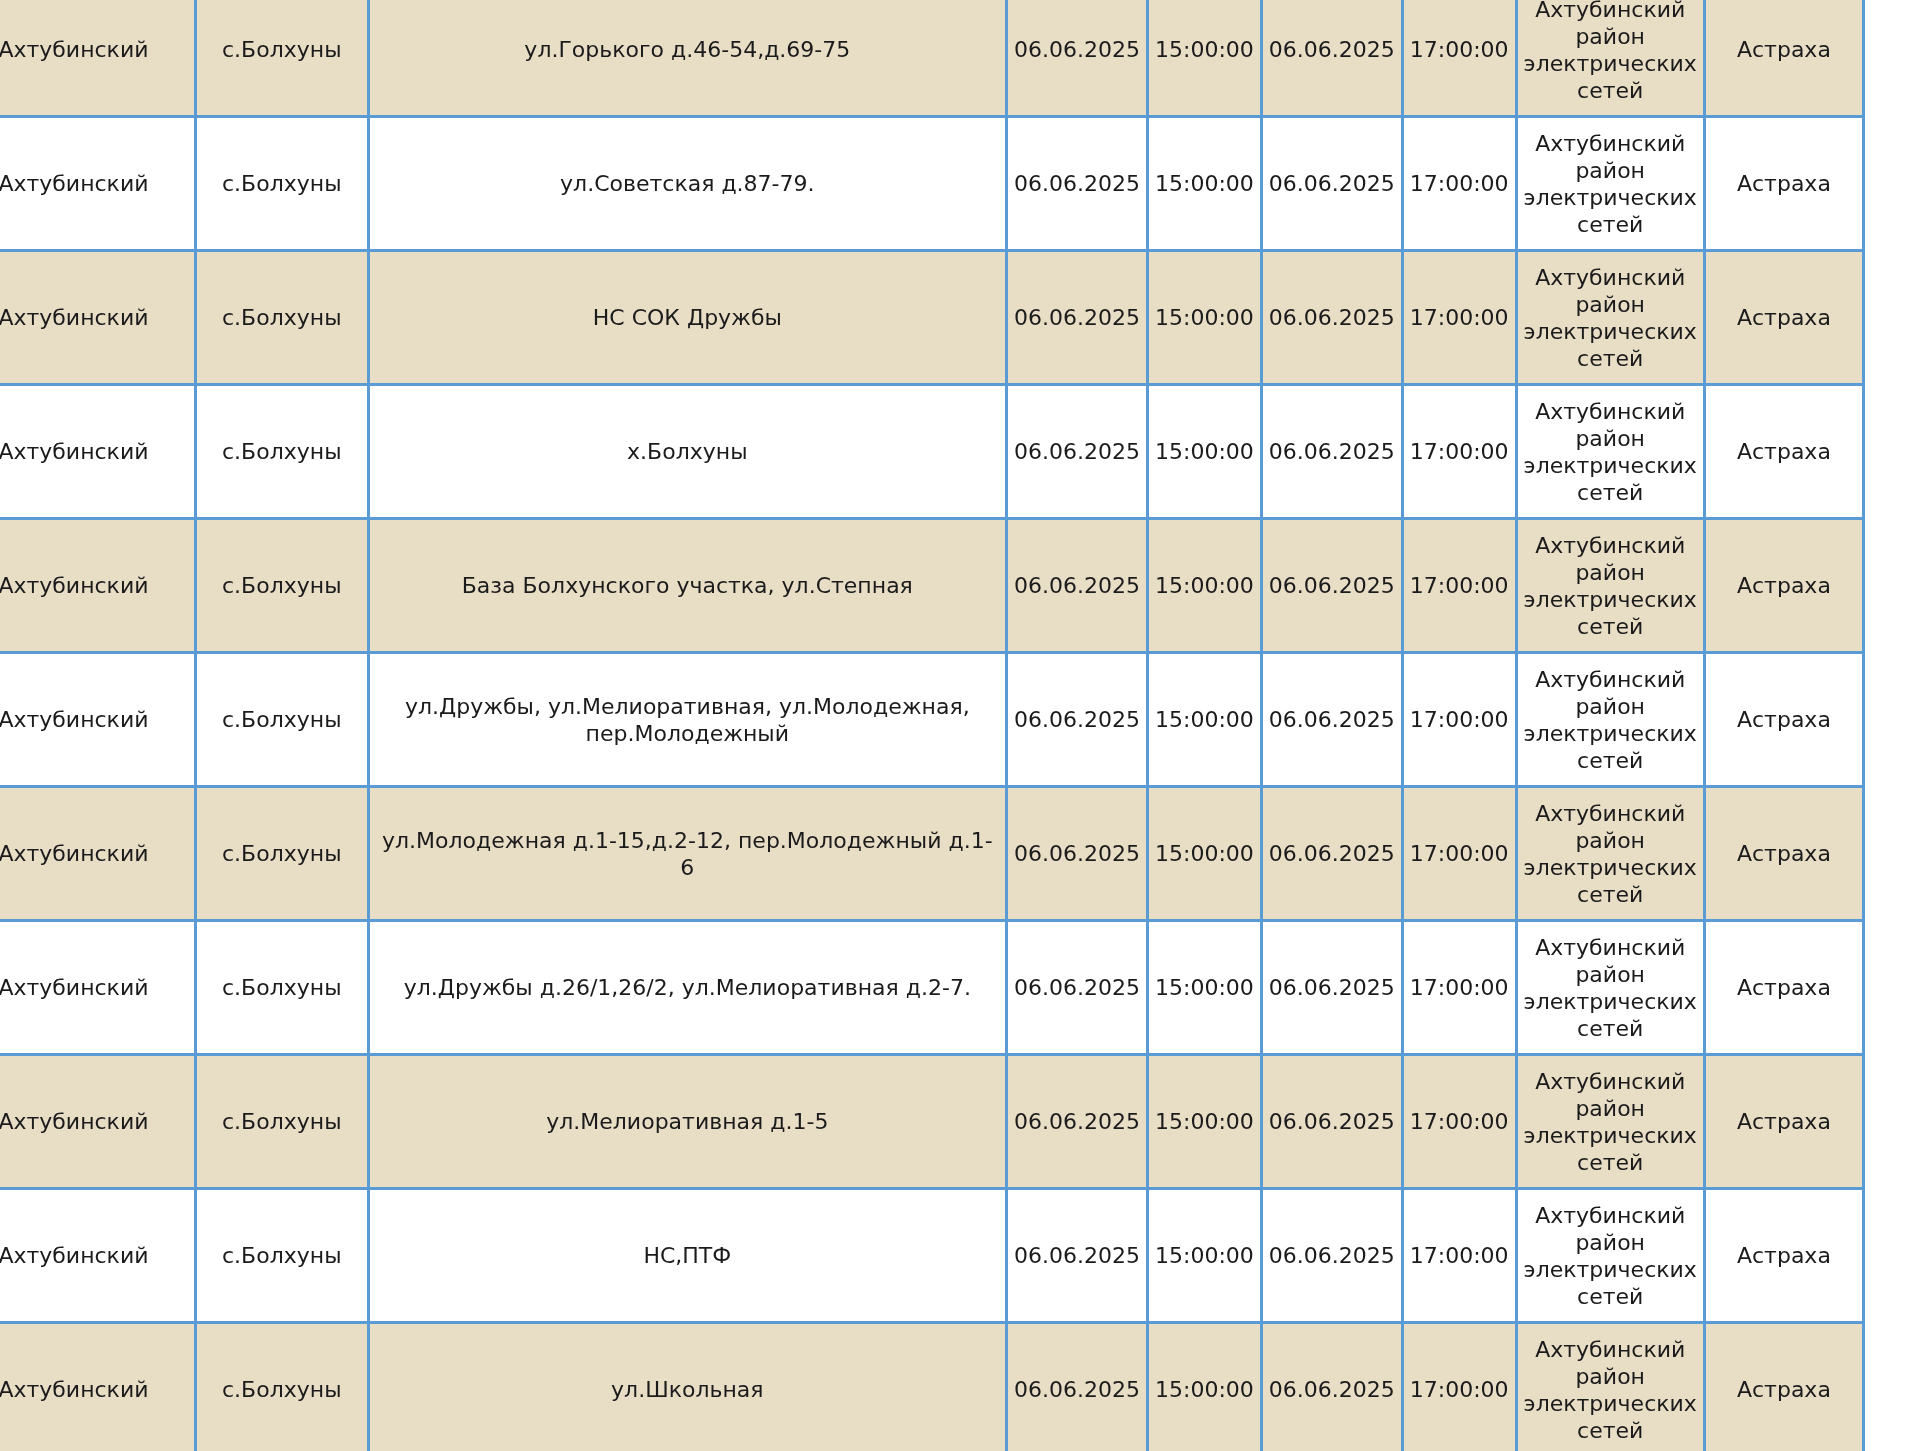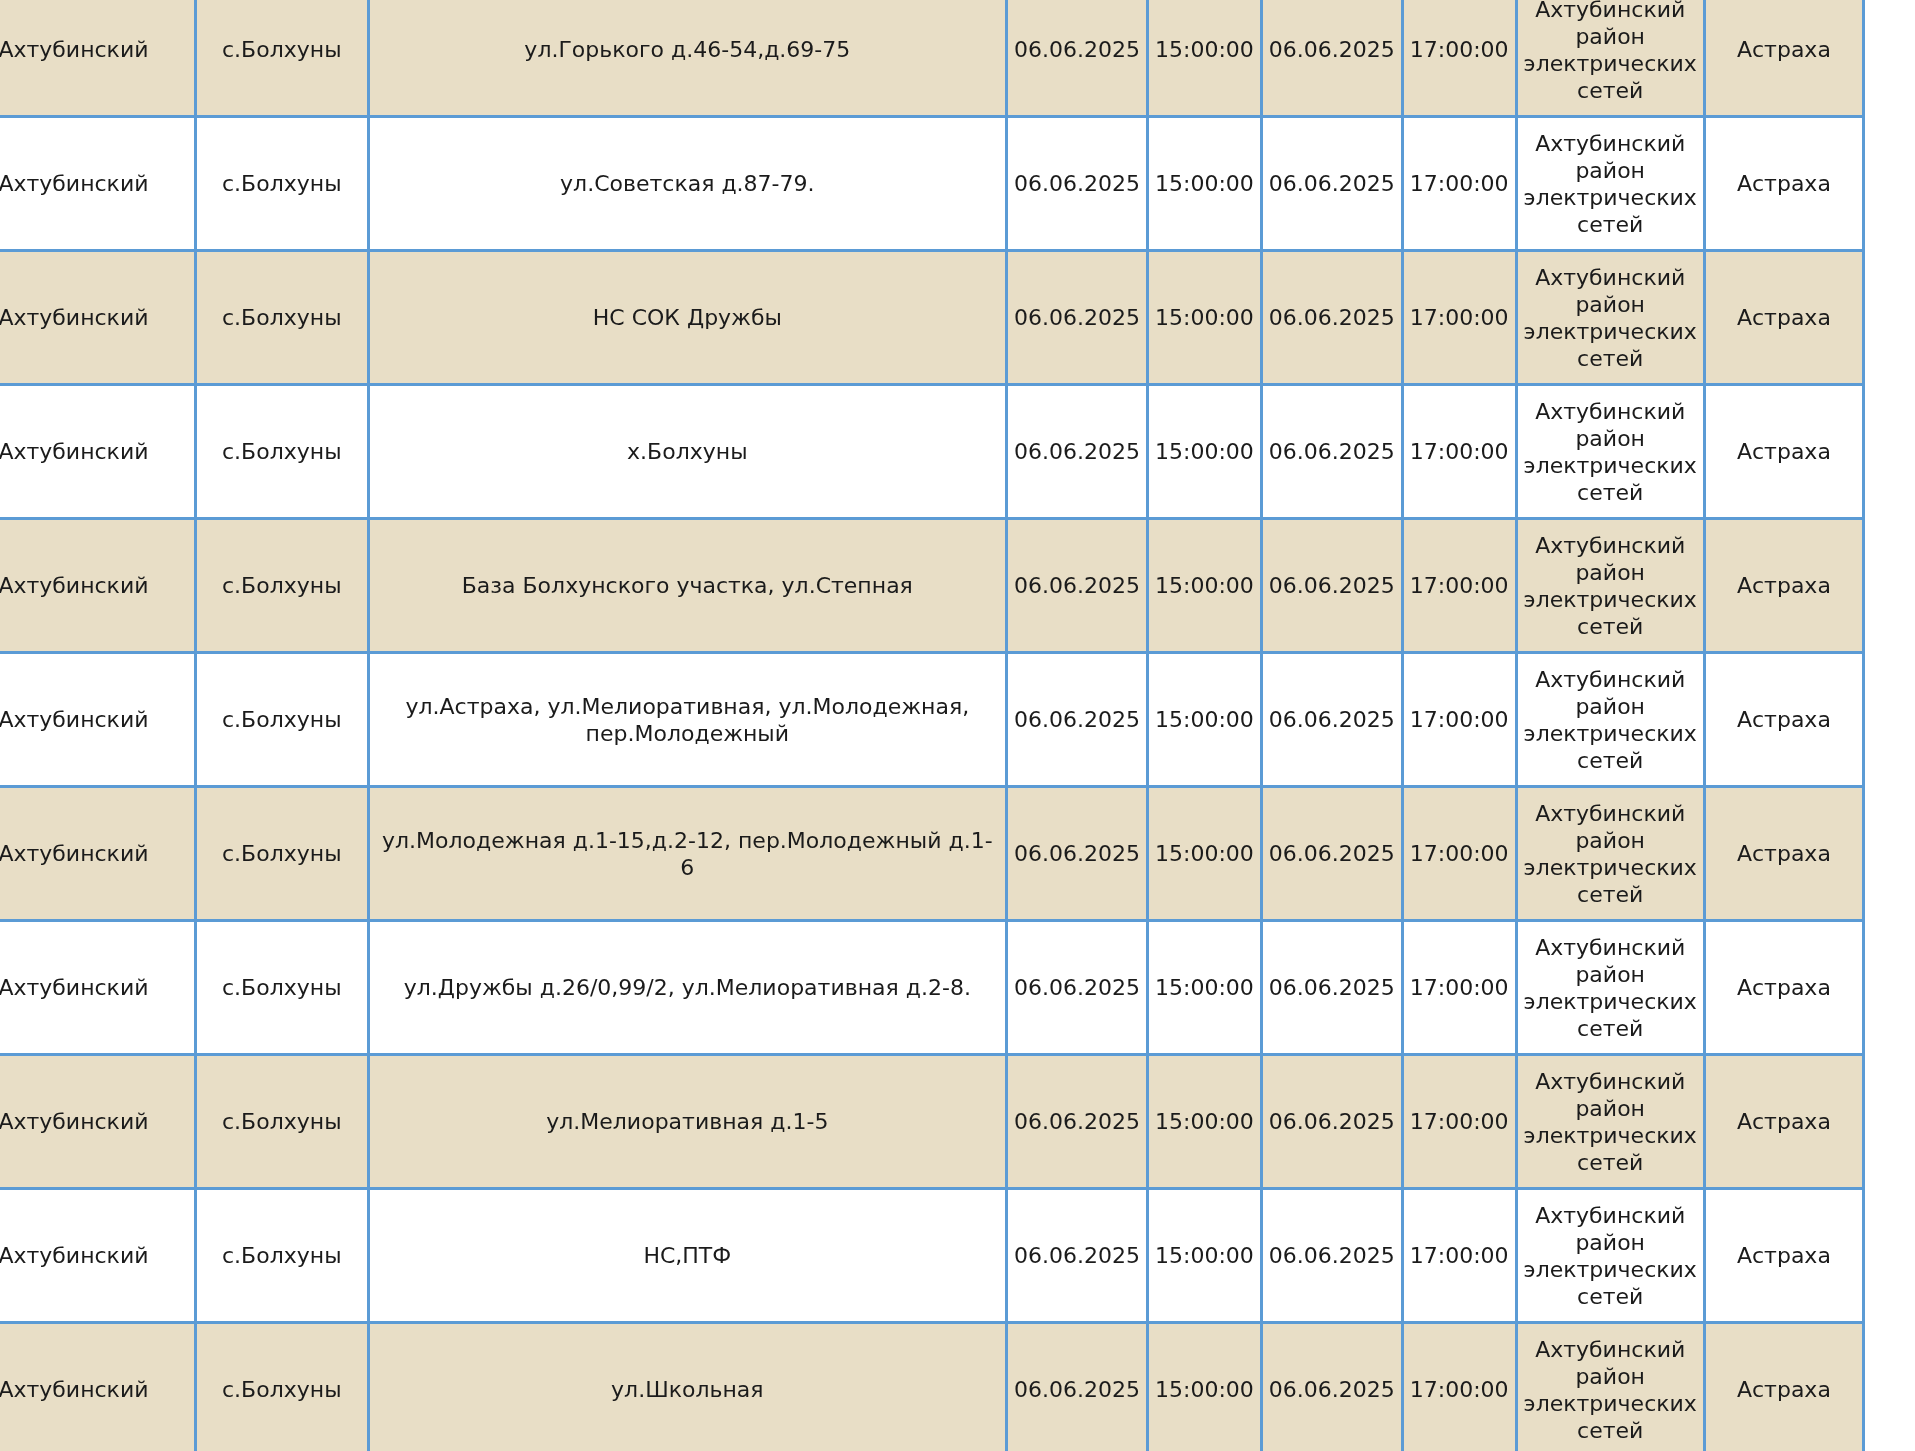--- a/index.html
+++ b/index.html
@@ -112,21 +112,21 @@
     <td class="nowrap">06.06.2025</td>
     <td class="nowrap">15:00:00</td>
     <td class="nowrap">06.06.2025</td>
     <td class="nowrap">17:00:00</td>
     <td>Ахтубинский район электрических сетей</td>
     <td class="region">Астраха</td>
   </tr>
         <tr class="plain">
     <td class="nowrap">Ахтубинский</td>
     <td class="nowrap">с.Болхуны</td>
-    <td>ул.Астраха, ул.Мелиоративная, ул.Молодежная, пер.Молодежный</td>
+    <td>ул.Дружбы, ул.Мелиоративная, ул.Молодежная, пер.Молодежный</td>
     <td class="nowrap">06.06.2025</td>
     <td class="nowrap">15:00:00</td>
     <td class="nowrap">06.06.2025</td>
     <td class="nowrap">17:00:00</td>
     <td>Ахтубинский район электрических сетей</td>
     <td class="region">Астраха</td>
   </tr>
         <tr class="band">
     <td class="nowrap">Ахтубинский</td>
     <td class="nowrap">с.Болхуны</td>
@@ -134,21 +134,21 @@
     <td class="nowrap">06.06.2025</td>
     <td class="nowrap">15:00:00</td>
     <td class="nowrap">06.06.2025</td>
     <td class="nowrap">17:00:00</td>
     <td>Ахтубинский район электрических сетей</td>
     <td class="region">Астраха</td>
   </tr>
         <tr class="plain">
     <td class="nowrap">Ахтубинский</td>
     <td class="nowrap">с.Болхуны</td>
-    <td>ул.Дружбы д.26/0,99/2, ул.Мелиоративная д.2-8.</td>
+    <td>ул.Дружбы д.26/1,26/2, ул.Мелиоративная д.2-7.</td>
     <td class="nowrap">06.06.2025</td>
     <td class="nowrap">15:00:00</td>
     <td class="nowrap">06.06.2025</td>
     <td class="nowrap">17:00:00</td>
     <td>Ахтубинский район электрических сетей</td>
     <td class="region">Астраха</td>
   </tr>
         <tr class="band">
     <td class="nowrap">Ахтубинский</td>
     <td class="nowrap">с.Болхуны</td>

